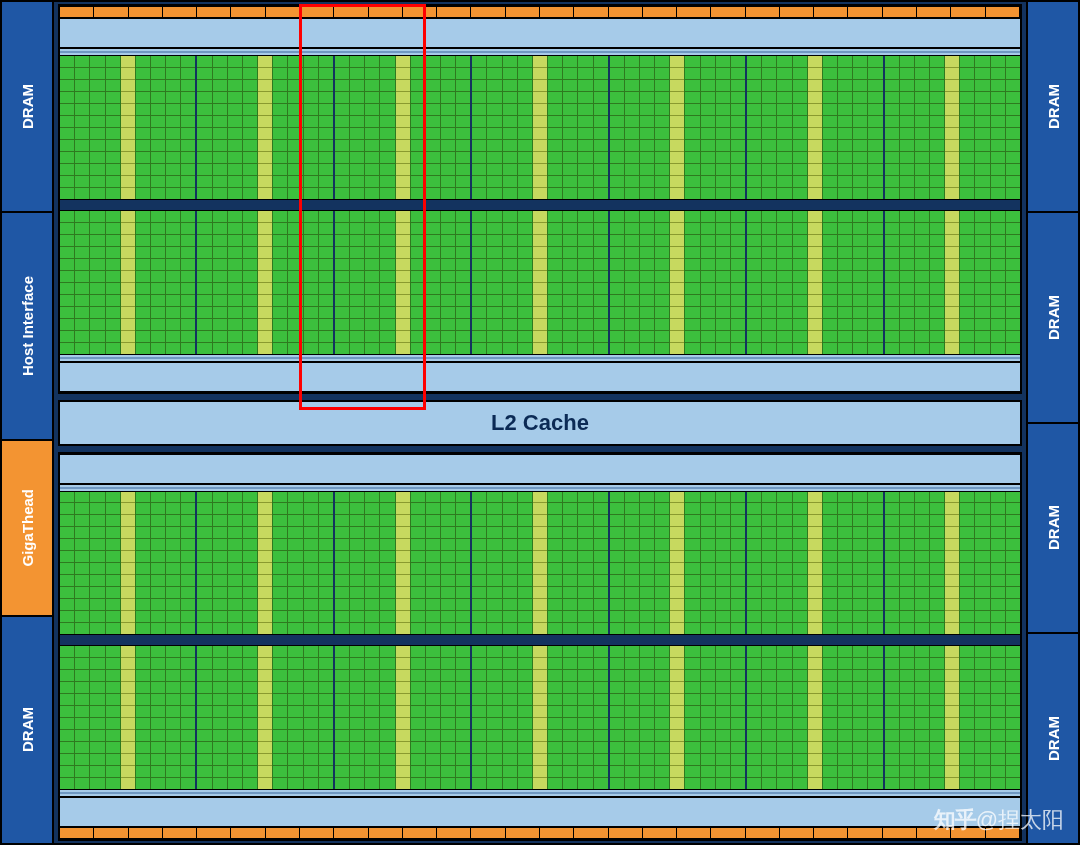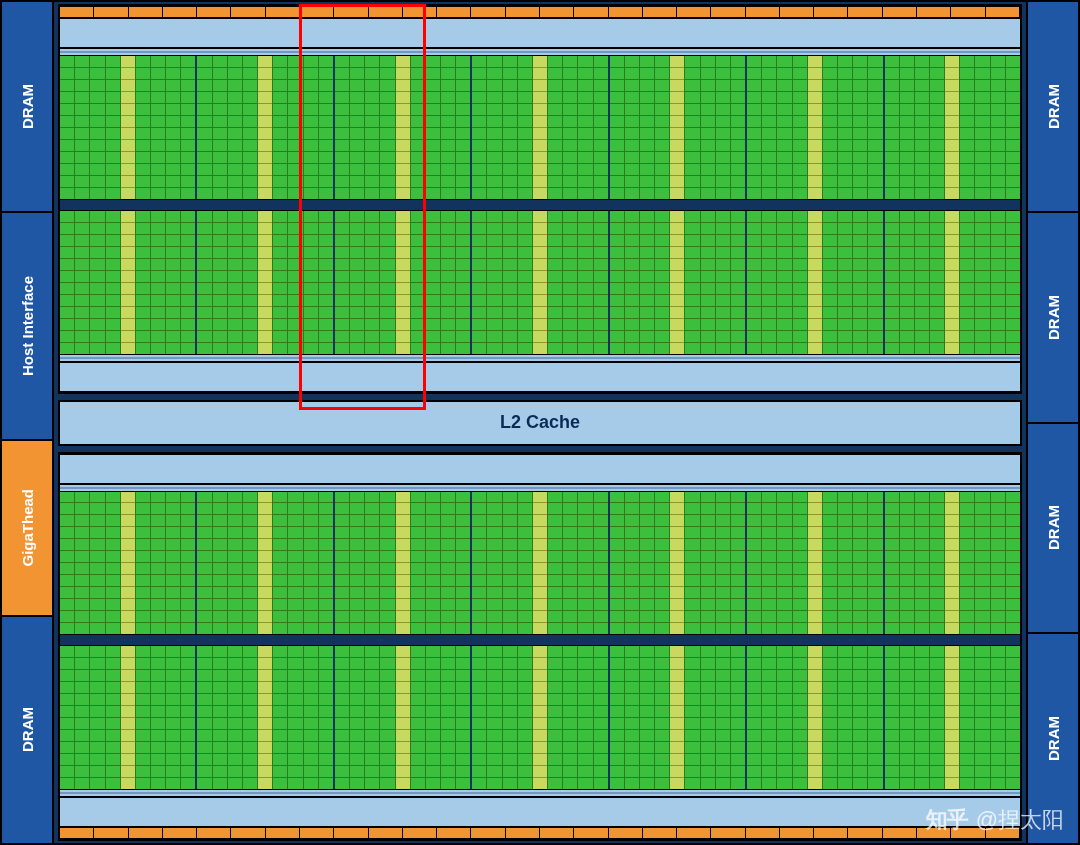--- a/index.html
+++ b/index.html
@@ -56,21 +56,21 @@
     border: 2px solid #000;
     margin: 2px 4px;
     background: #9ec5e6;
   }
   .l2 {
     height: 46px;
     margin: 4px 4px;
     background: #a6cbe9;
     border: 2px solid #000;
     color: #0b2a55;
-    font-size: 18px;
+    font-size: 22px;
     font-weight: bold;
     display: flex;
     align-items: center;
     justify-content: center;
   }
   
   .warp-bar, .sched-bar, .hatch-bar, .mid-bar {
     width: 100%;
   }
   .warp-bar { 
@@ -155,21 +155,21 @@
     position: absolute;
     bottom: 10px;
     right: 16px;
     color: rgba(255,255,255,0.75);
     font-size: 22px;
     font-weight: 500;
     z-index: 60;
     pointer-events: none;
     display: flex;
     align-items: flex-start;
-    gap: 8px;
+    gap: 0;
   }
   .zhihu-logo {
     font-weight: bold;
     letter-spacing: -1px;
   }
 </style>
 </head>
 <body>
 
 <div class="chip">

